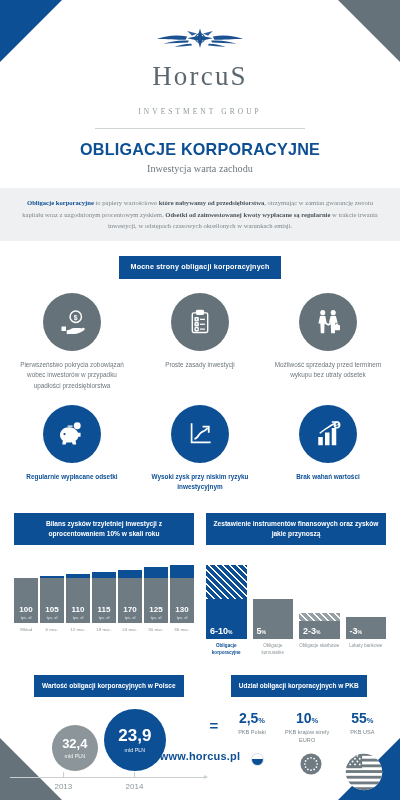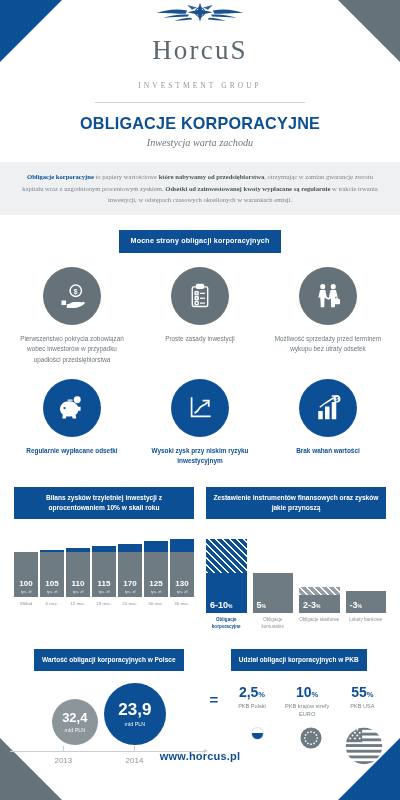--- a/index.html
+++ b/index.html
@@ -13,39 +13,39 @@
   .page { position: relative; width: 400px; height: 800px; background: #fff; overflow: hidden; }
 
   
   .corner { position: absolute; width: 0; height: 0; }
   .corner-tl { top:0; left:0; border-top: 62px solid #0d4f94; border-right: 62px solid transparent; }
   .corner-tr { top:0; right:0; border-top: 62px solid #657279; border-left: 62px solid transparent; }
   .corner-bl { bottom:0; left:0; border-bottom: 62px solid #657279; border-right: 62px solid transparent; }
   .corner-br { bottom:0; right:0; border-bottom: 62px solid #0d4f94; border-left: 62px solid transparent; }
 
   
-  .header { text-align:center; position:relative; z-index:2;}
+  .header { padding-top: 26px; text-align:center; position:relative; z-index:2;}
   .logo-mark { width: 96px; height: 34px; margin: 0 auto 2px; }
   .logo-word {
     font-family: "Liberation Serif", serif;
     font-size: 27px; letter-spacing: 2.2px;
     color: #5b676e; line-height: 1.05;
   }
   .logo-sub {
     font-family: "Liberation Serif", serif;
     font-size: 7.4px; letter-spacing: 3.1px; color: #8d979c;
     margin-top: 17px;
   }
   .hr-thin { width: 210px; height:1px; background:#cfd4d7; margin: 12px auto 11px; }
   .title {
     font-size: 16.2px; font-weight: bold; letter-spacing: .2px;
     color: #0d4f94;
   }
   .subtitle {
-    font-family: "Liberation Serif", serif; font-style: italic;
+    font-family: "Liberation Serif", serif; 
     font-size: 10.2px; color: #6d777d; margin-top: 4px;
   }
 
   
   .intro {
     margin-top: 14px; background: #eef0f1;
     padding: 9px 16px 10px; text-align: center;
     position: relative; z-index: 2;
   }
   .intro p {

